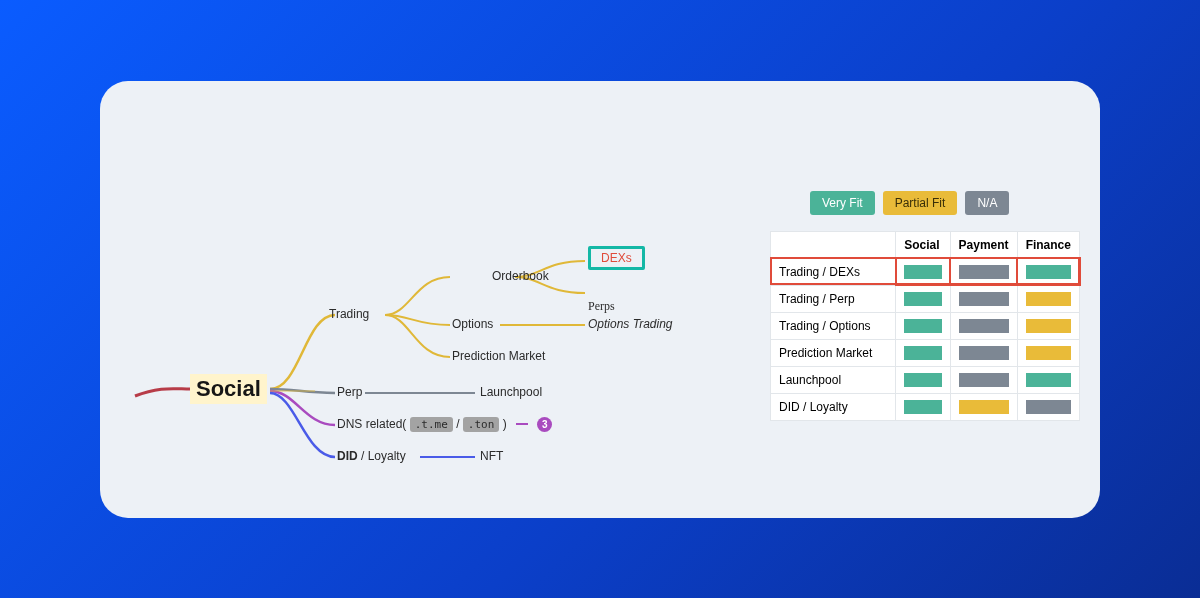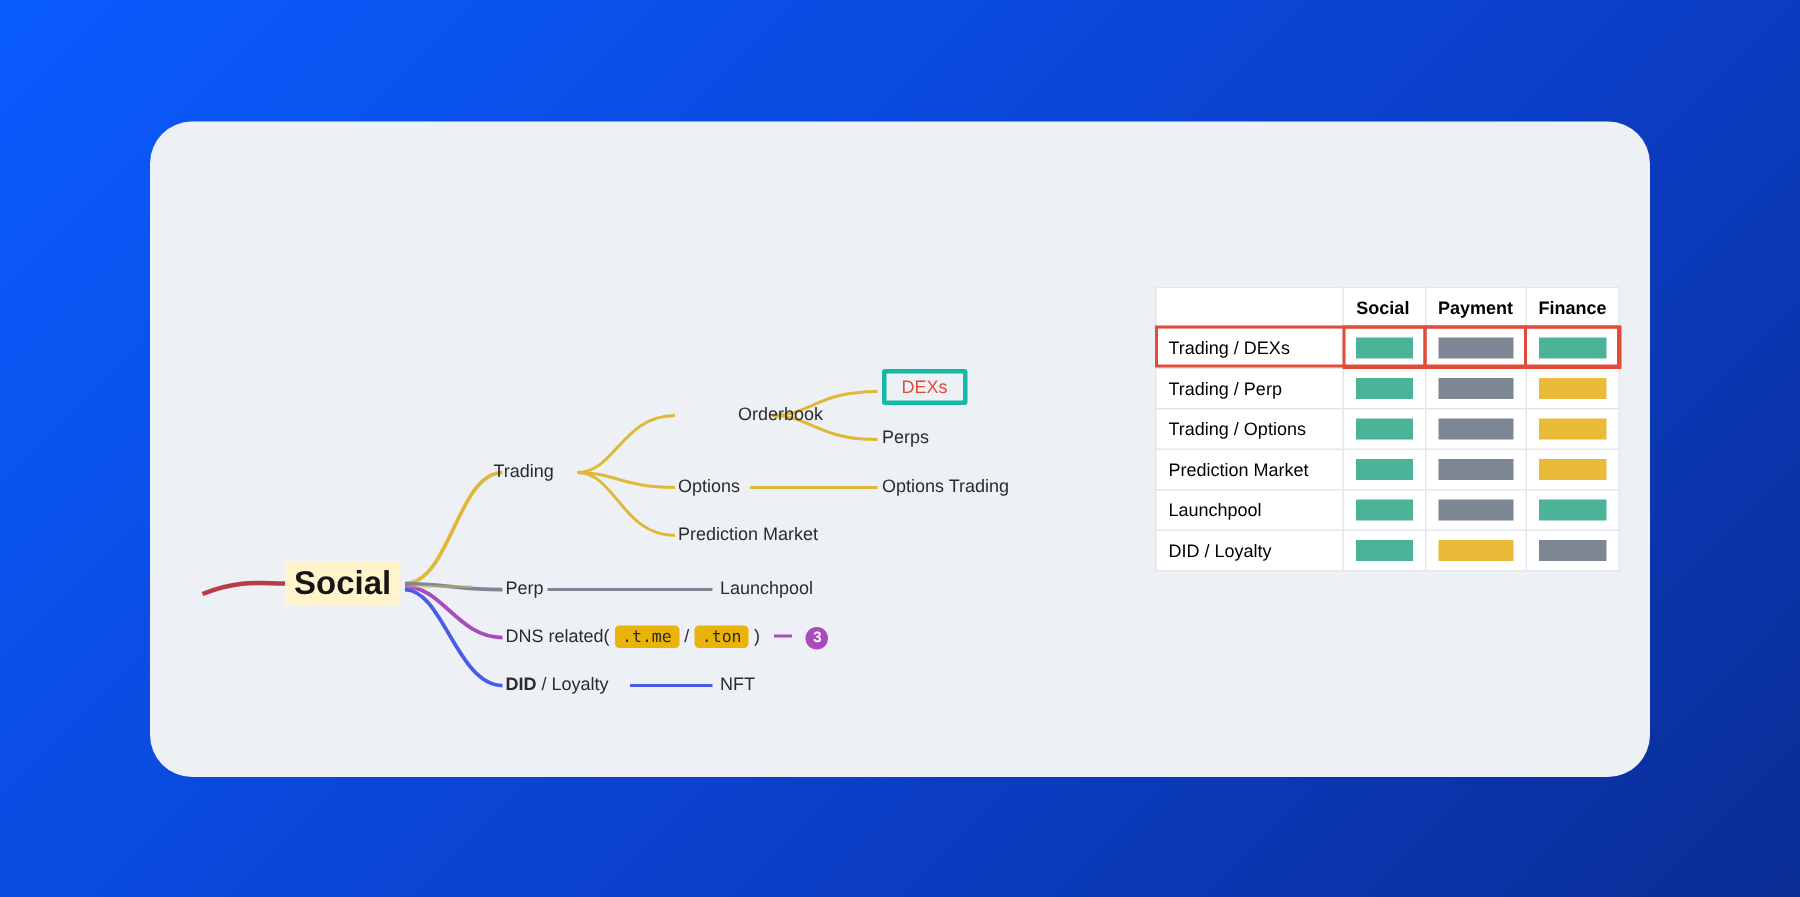--- a/index.html
+++ b/index.html
@@ -63,21 +63,21 @@
     background:#fff4cc;padding:2px 6px;
     font-weight:800;font-size:22px;color:#161616;
   }
   .node{position:absolute;white-space:nowrap;font-size:12px;}
   .lbl{font-weight:400;}
   .leaf-box{
     border:3px solid #14b8a6;padding:2px 10px;border-radius:2px;
     color:#e04b3a;font-weight:500;
   }
   .code{
-    background:#eab308;border-radius:3px;padding:1px 5px;
+    background:#a3a3a3;border-radius:3px;padding:1px 5px;
     font-family:ui-monospace,Menlo,monospace;font-size:11px;
   }
   .badge{
     display:inline-flex;align-items:center;justify-content:center;
     width:15px;height:15px;border-radius:8px;
     background:#a94bbf;color:#fff;font-size:10px;font-weight:700;
     margin-left:4px;
   }
   .purple-dash{
     display:inline-block;width:12px;height:2px;background:#a94bbf;
@@ -119,24 +119,24 @@
 
       <path d="M290,216 L345,216" stroke="#4a5be8" stroke-width="2" fill="none"></path>
     </svg>
 
     <div class="root">Social</div>
 
     <div class="node" style="left:199px;top:66px;"><span class="lbl">Trading</span></div>
 
     <div class="node" style="left:322px;top:28px;margin-left:40px;"><span class="lbl">Orderbook</span></div>
     <div class="node" style="left:458px;top:10px;"><span class="leaf-box">DEXs</span></div>
-    <div class="node lbl" style="left:458px;top:43px;">Perps</div>
+    <div class="node lbl" style="left:458px;top:58px;font-family:Liberation Serif, serif;">Perps</div>
 
     <div class="node lbl" style="left:322px;top:76px;">Options</div>
-    <div class="node lbl" style="left:458px;top:76px;">Options Trading</div>
+    <div class="node lbl" style="left:458px;top:76px;font-style:italic;">Options Trading</div>
 
     <div class="node lbl" style="left:322px;top:108px;">Prediction Market</div>
 
     <div class="node lbl" style="left:207px;top:144px;">Perp</div>
     <div class="node lbl" style="left:350px;top:144px;">Launchpool</div>
 
     <div class="node" style="left:207px;top:176px;">
       <span class="lbl">DNS related(</span>
       <span class="code">.t.me</span>
       <span class="lbl"> / </span>
@@ -146,20 +146,25 @@
       <span class="badge">3</span>
     </div>
 
     <div class="node" style="left:207px;top:208px;">
       <span class="lbl" style="font-weight:700">DID</span><span class="lbl"> / Loyalty</span>
     </div>
     <div class="node lbl" style="left:350px;top:208px;">NFT</div>
   </div>
 
   <div class="right">
+    <div class="legend">
+      <span class="pill very-fit">Very Fit</span>
+      <span class="pill partial-fit">Partial Fit</span>
+      <span class="pill na">N/A</span>
+    </div>
 
     <div style="position:relative;">
       <table class="fit">
         <thead>
           <tr>
             <th style="width:140px"></th>
             <th class="col">Social</th>
             <th class="col">Payment</th>
             <th class="col">Finance</th>
           </tr>

